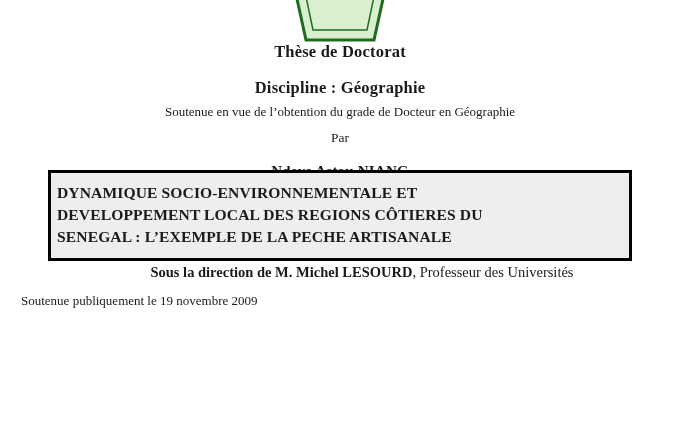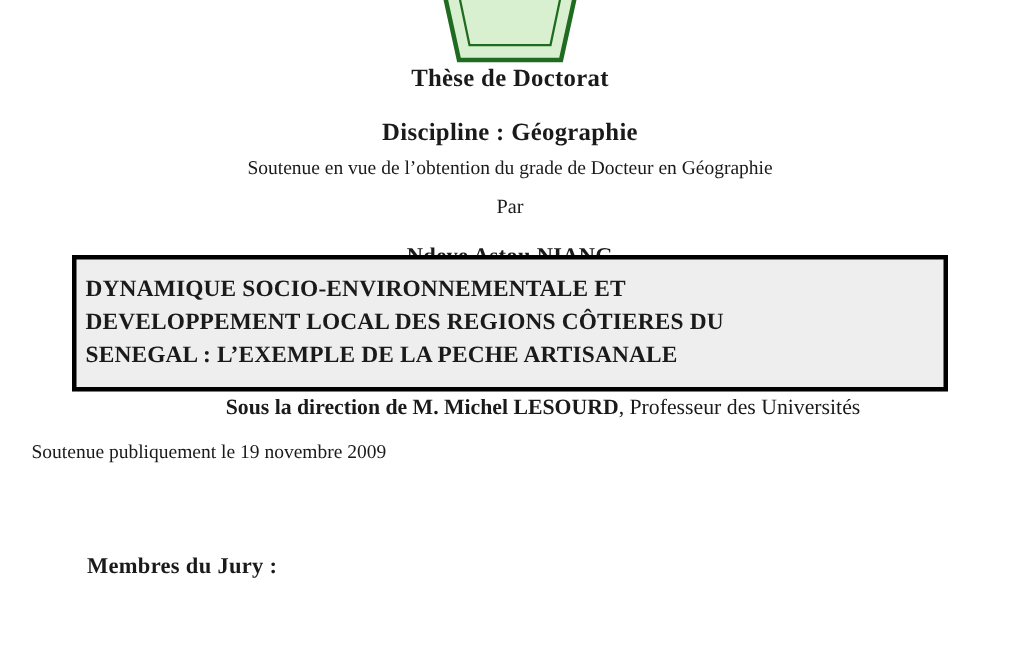--- a/index.html
+++ b/index.html
@@ -155,16 +155,15 @@
     <div class="t-line">DEVELOPPEMENT LOCAL DES REGIONS CÔTIERES DU</div>
     <div class="t-line">SENEGAL : L’EXEMPLE DE LA PECHE ARTISANALE</div>
   </div>
 
   <div class="direction">
     <b>Sous la direction de M. Michel LESOURD</b><span>, Professeur des Universités</span>
   </div>
 
   <div class="defense">Soutenue publiquement le 19 novembre 2009</div>
 
-  <div class="jury-title">Membres du Jury :</div>
 
 
 </div>
 
 </body></html>

